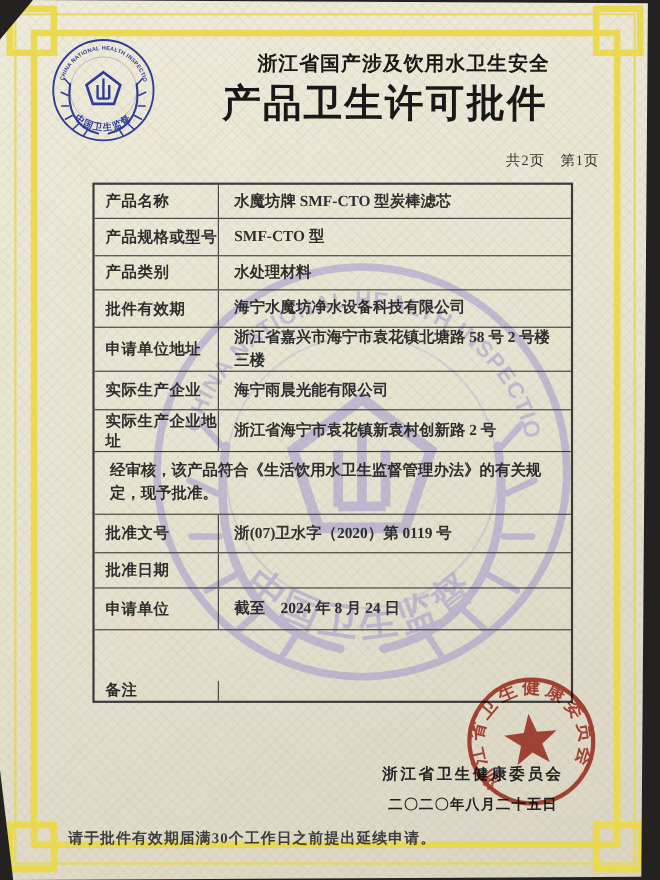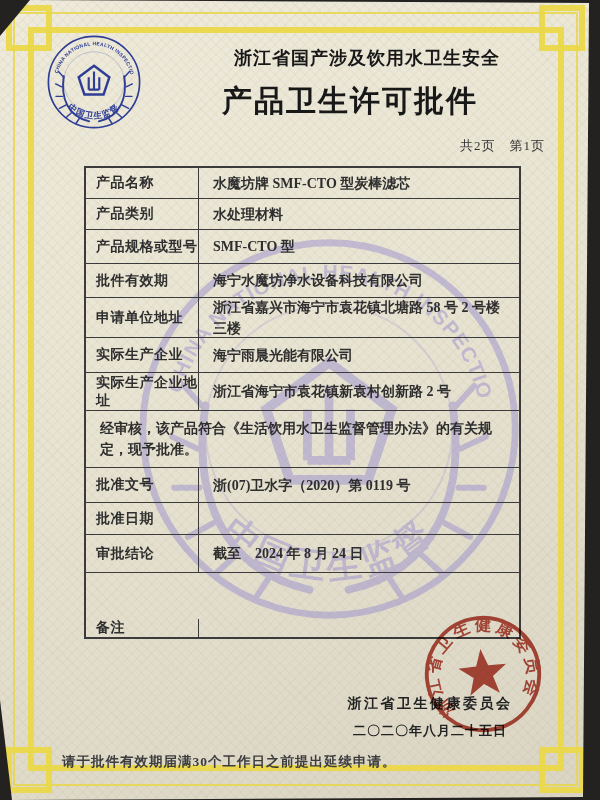--- a/index.html
+++ b/index.html
@@ -32,21 +32,21 @@
   .corner{position:absolute;width:34px;height:34px;border:6px solid rgba(234,216,74,0.95);}
   .corner.tl{left:6px;top:5px;}
   .corner.tr{right:15px;top:5px;}
   .corner.bl{left:6px;bottom:7px;}
   .corner.br{right:15px;bottom:7px;}
   
   .logo{position:absolute;left:46px;top:34px;width:96px;height:96px;color:#2e3d96;}
   .titles{position:absolute;left:150px;top:46px;width:400px;text-align:center;
     font-family:"Liberation Sans","DejaVu Sans",sans-serif;font-weight:800;color:#181818;}
   .title1{font-size:18px;letter-spacing:1px;white-space:nowrap;margin-left:34px;}
-  .title2{font-size:30px;letter-spacing:2px;margin-top:11px;}
+  .title2{font-size:35px;letter-spacing:2px;}
   .pagination{position:absolute;right:55px;top:137px;font-size:13px;font-weight:400;color:#333;letter-spacing:1px;}
   
   .watermark{position:absolute;left:133px;top:233px;width:392px;height:392px;color:#978cce;opacity:0.48;}
   
   .table{
     position:absolute;left:84px;top:166px;width:437px;
     border:2px solid #3b3b3b;box-sizing:border-box;color:#2e2e2e;
   }
   .trow{display:flex;border-bottom:1px solid #3b3b3b;box-sizing:border-box;}
   .trow:last-child{border-bottom:none;align-items:flex-end;}
@@ -121,27 +121,27 @@
     <div class="title2">产品卫生许可批件</div>
   </div>
 
   <div class="pagination">共2页　第1页</div>
 
   <div class="table">
     <div class="trow" style="height:31px">
       <div class="tlabel">产品名称</div>
       <div class="tvalue">水魔坊牌 SMF-CTO 型炭棒滤芯</div>
     </div>
+    <div class="trow" style="height:34px">
+      <div class="tlabel">产品规格或型号</div>
+      <div class="tvalue">SMF-CTO 型</div>
+    </div>
     <div class="trow" style="height:31px">
       <div class="tlabel">产品类别</div>
       <div class="tvalue">水处理材料</div>
-    </div>
-    <div class="trow" style="height:34px">
-      <div class="tlabel">产品规格或型号</div>
-      <div class="tvalue">SMF-CTO 型</div>
     </div>
     <div class="trow" style="height:34px">
       <div class="tlabel">批件有效期</div>
       <div class="tvalue">海宁水魔坊净水设备科技有限公司</div>
     </div>
     <div class="trow" style="height:40px">
       <div class="tlabel">申请单位地址</div>
       <div class="tvalue">浙江省嘉兴市海宁市袁花镇北塘路 58 号 2 号楼三楼</div>
     </div>
     <div class="trow" style="height:35px">
@@ -156,21 +156,21 @@
       <div class="tvalue">经审核，该产品符合《生活饮用水卫生监督管理办法》的有关规定，现予批准。</div>
     </div>
     <div class="trow" style="height:35px">
       <div class="tlabel">批准文号</div>
       <div class="tvalue">浙(07)卫水字（2020）第 0119 号</div>
     </div>
     <div class="trow" style="height:32px">
       <div class="tlabel">批准日期</div>
     </div>
     <div class="trow" style="height:38px">
-      <div class="tlabel">审批结论</div>
+      <div class="tlabel">申请单位</div>
       <div class="tvalue">截至　2024 年 8 月 24 日</div>
     </div>
     <div class="trow" style="height:64px">
       <div class="tlabel">备注</div>
       <div class="tvalue"></div>
     </div>
   </div>
 
   <div class="issuer-block">
     <div class="issuer">浙江省卫生健康委员会</div>

